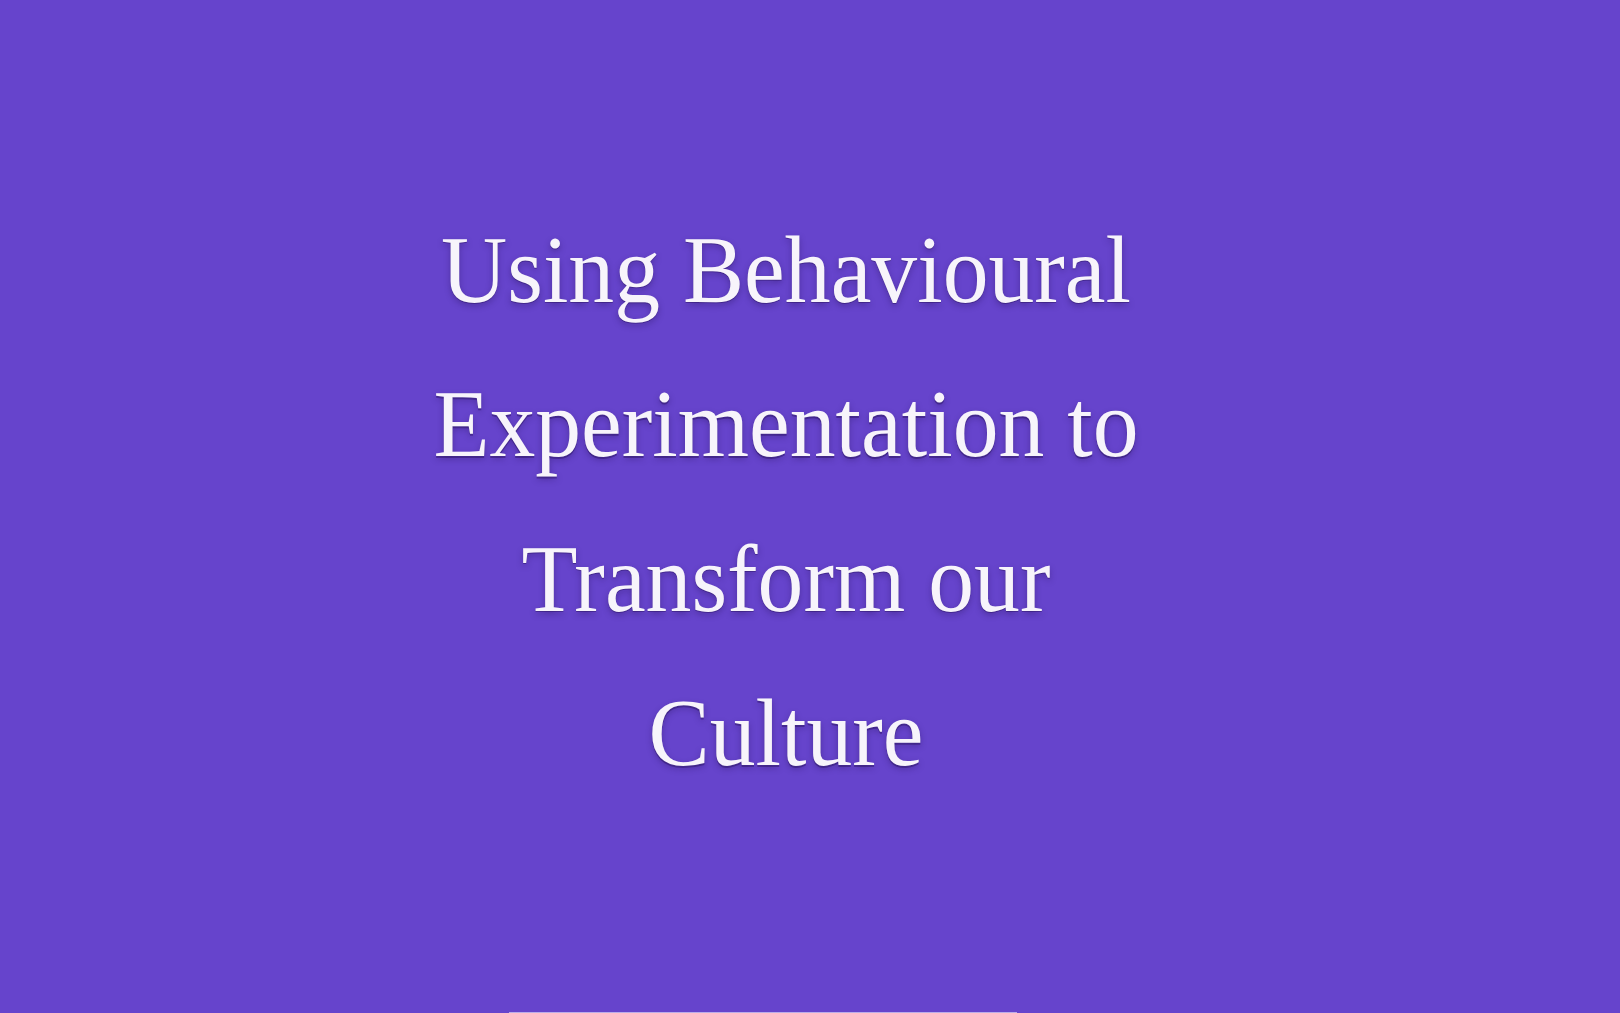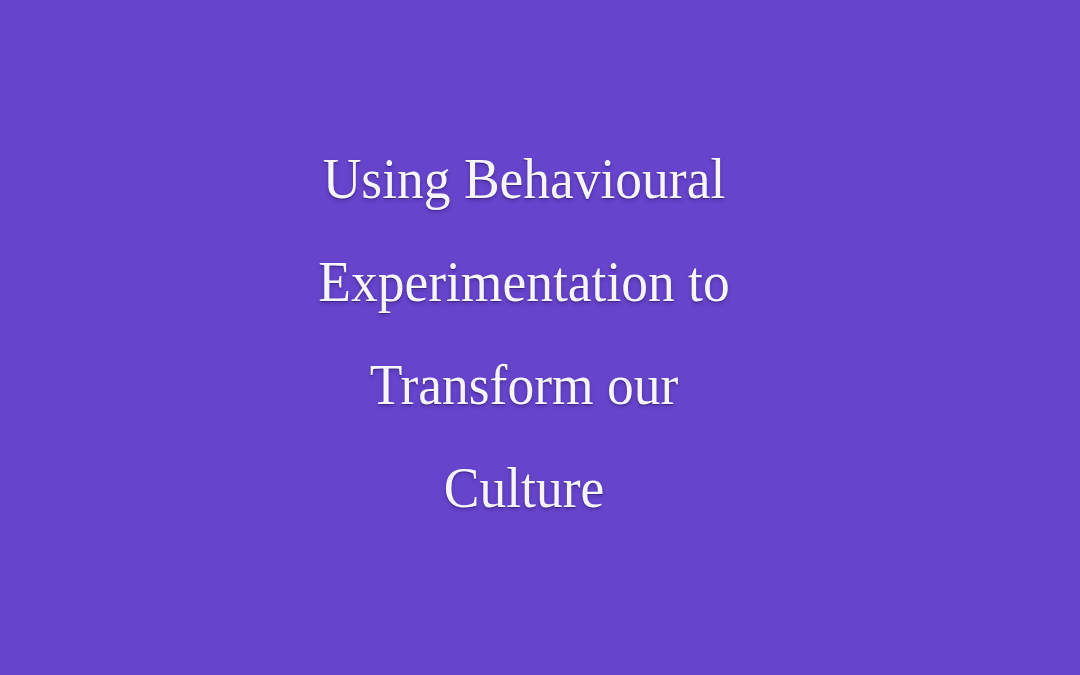--- a/index.html
+++ b/index.html
@@ -21,21 +21,21 @@
     box-sizing: border-box;
   }
 
   #title-block {
     width: 860px;
     margin-left: -32px;   
     margin-top: -8px;
     text-align: center;
     font-family: "Liberation Serif", "DejaVu Serif", serif;
     color: #f7f4fb;
-    font-size: 56px;
+    font-size: 64px;
     line-height: 103px;
     font-weight: 400;
     letter-spacing: 0px;
     text-rendering: optimizeLegibility;
     text-shadow:
        0 1px 0 rgba(40, 18, 90, 0.45),
        0 2px 4px rgba(35, 14, 80, 0.35);
   }
 
   #title-block .line {

